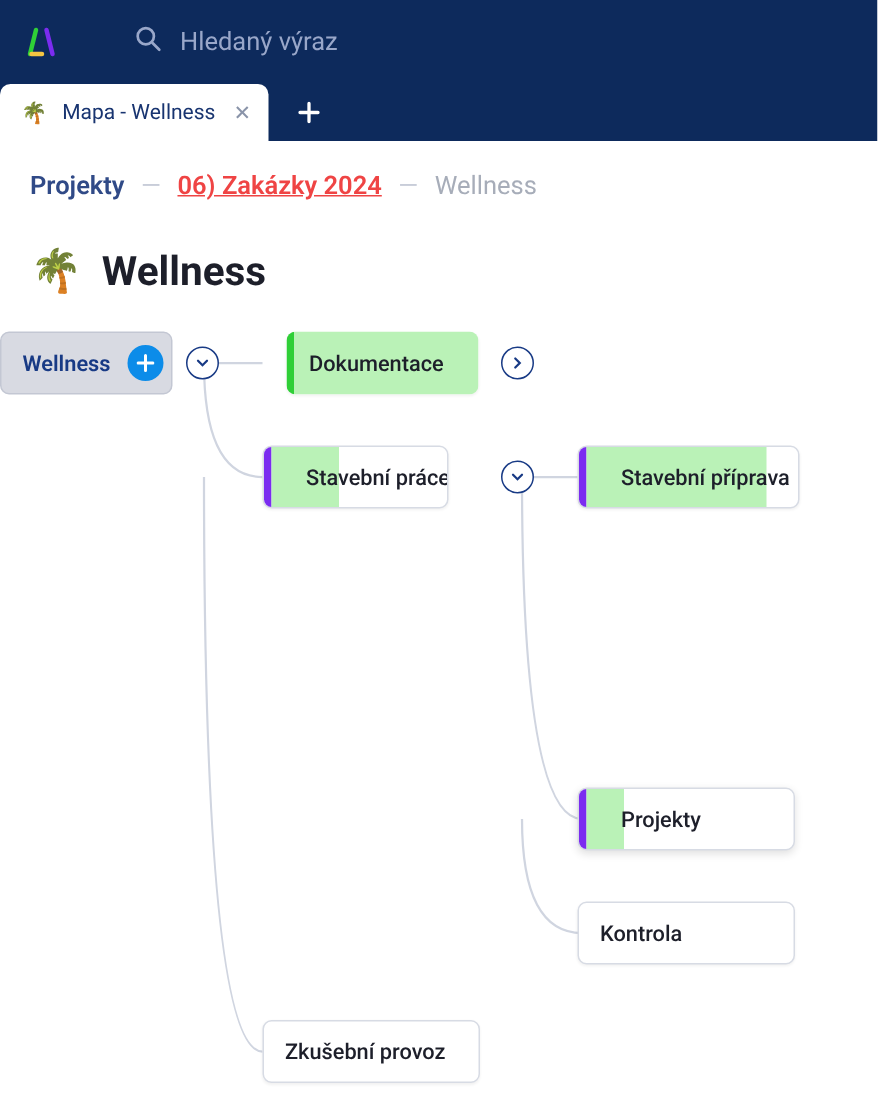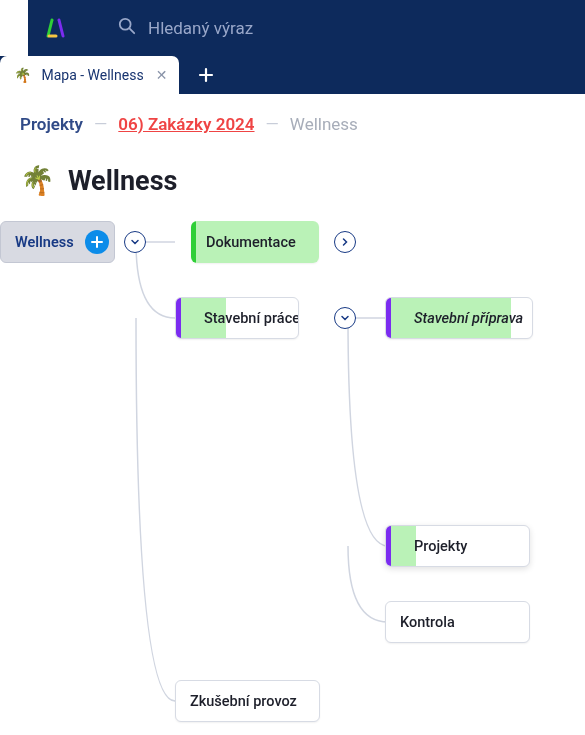--- a/index.html
+++ b/index.html
@@ -9,21 +9,20 @@
       height: 735px;
       overflow: hidden;
       background: #ffffff;
     }
     .header {
       background: #0d2a5c;
       height: 56px;
       display: flex;
       align-items: center;
       padding-left: 18px;
-      margin-left: 28px;
     }
     .logo {
       display: flex;
       align-items: center;
       gap: 2px;
       margin-right: 50px;
     }
     .search {
       display: flex;
       align-items: center;
@@ -247,21 +246,21 @@
   </div>
   <span class="expand-circle" style="top:86px; left:334px;">
     <svg width="10" height="10" viewBox="0 0 10 10">
         <path d="M2 3.5 L5 6.5 L8 3.5" stroke="#183a85" stroke-width="1.5" fill="none" stroke-linecap="round"></path>
       </svg>
   </span>
 
   <div class="node card card-outline" style="top:76px; left:385px; width:148px;">
     <div class="stripe-purple"></div>
     <div class="fill-green" style="width:120px; padding-left:0;"></div>
-    <span class="card-label" style="position:absolute; left:14px;font-style:italic;">Stavební příprava</span>
+    <span class="card-label" style="position:absolute; left:14px;">Stavební příprava</span>
   </div>
 
   <div class="node card card-outline" style="top:304px; left:385px; width:145px; box-shadow:0 2px 6px rgba(0,0,0,0.12);">
     <div class="stripe-purple"></div>
     <div class="fill-green" style="width:25px; padding-left:0;"></div>
     <span class="card-label" style="position:absolute; left:14px;">Projekty</span>
   </div>
 
   <div class="node card card-outline" style="top:459px; left:175px; width:145px;">
     <span class="card-label">Zkušební provoz</span>

